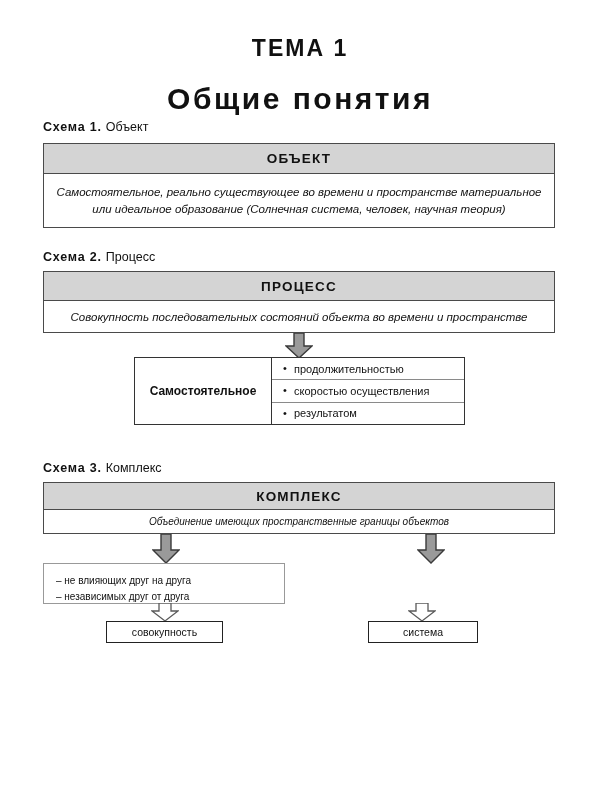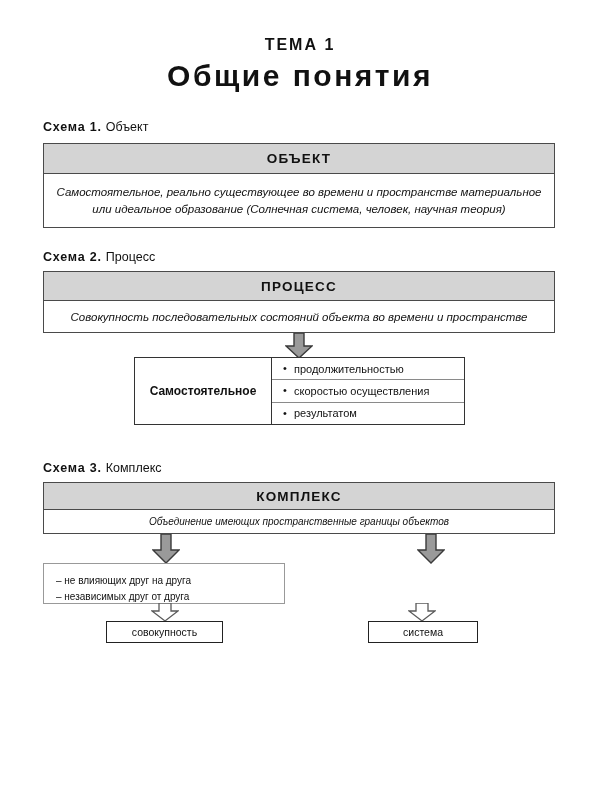--- a/index.html
+++ b/index.html
@@ -23,31 +23,31 @@
 
   
   .title-block {
     position: absolute;
     left: 0;
     right: 0;
     top: 36px;
     text-align: center;
   }
   .title-small {
-    font-size: 16px;
+    font-size: 23px;
     font-weight: bold;
     letter-spacing: 2px;
     line-height: 1.1;
   }
   .title-big {
     font-size: 30px;
     font-weight: bold;
     letter-spacing: 2.5px;
     line-height: 1.2;
-    margin-top: 4px;
+    margin-top: 20px;
   }
 
   
   .caption {
     position: absolute;
     font-size: 12.5px;
     white-space: nowrap;
   }
   .caption .cap-label {
     font-weight: bold;

